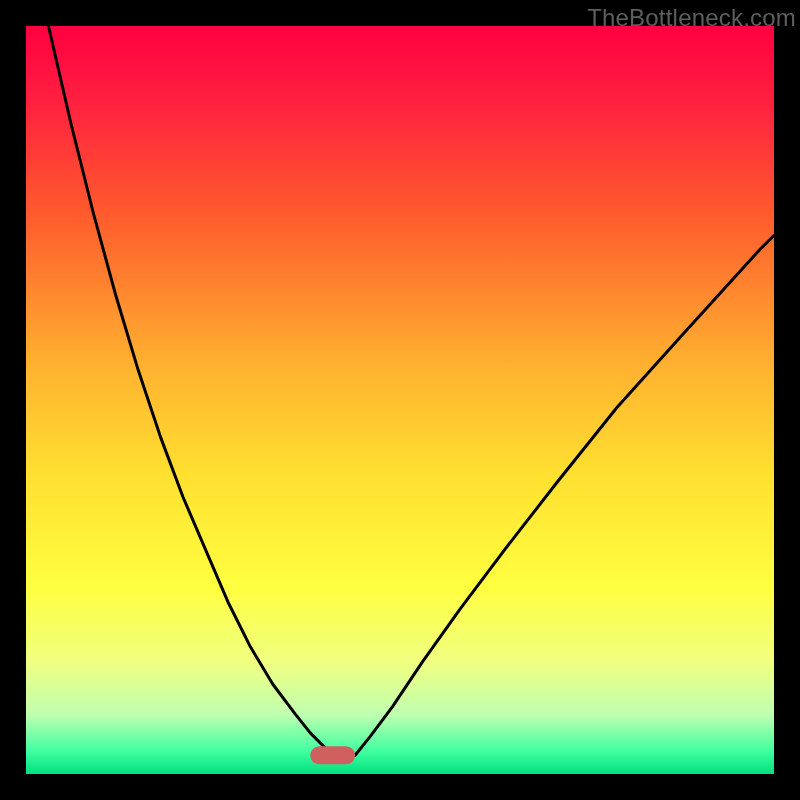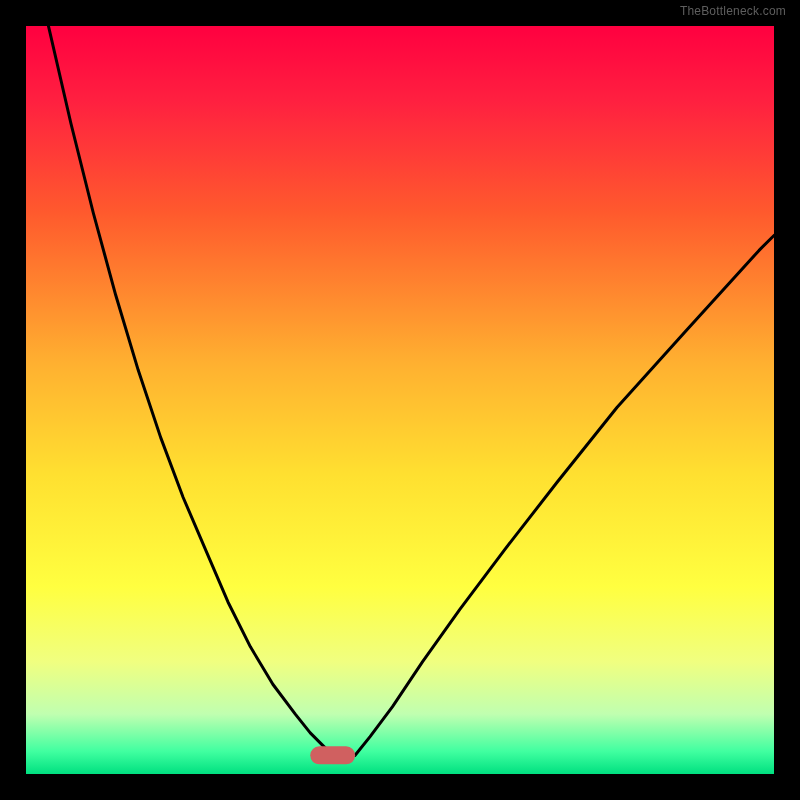--- a/index.html
+++ b/index.html
@@ -22,22 +22,22 @@
     position: absolute;
     top: 26px;
     left: 26px;
     width: 748px;
     height: 748px;
     overflow: hidden;
   }
   .watermark {
     position: absolute;
     top: 4px;
-    right: 14px;
-    font-size: 12px;
+    right: 4px;
+    font-size: 24px;
     color: #5e5e5e;
     letter-spacing: 0.2px;
     font-weight: 500;
   }
   svg { display: block; }
 </style>
 </head>
 <body>
 
 <div class="frame">

